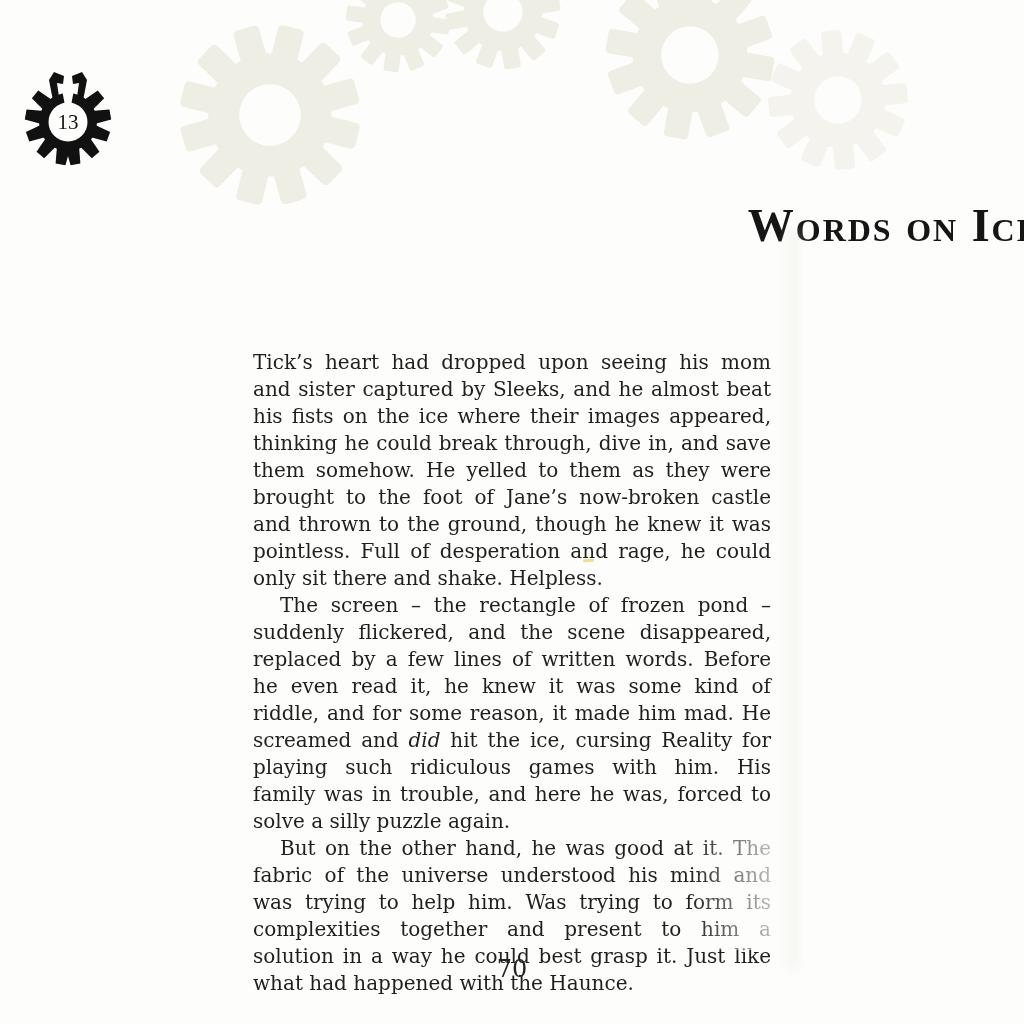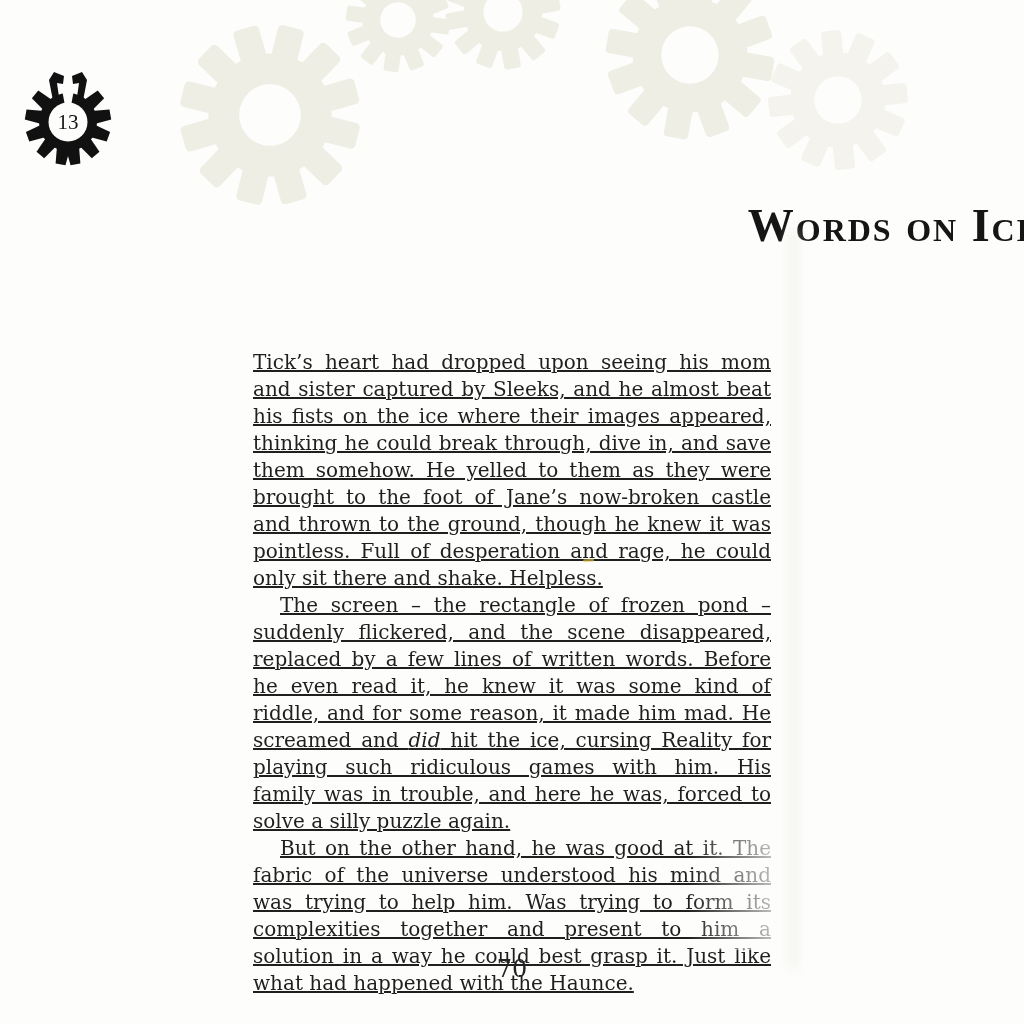--- a/index.html
+++ b/index.html
@@ -59,21 +59,21 @@
   .body-text {
     position: absolute;
     top: 349px;
     left: 253px;
     width: 518px;
     font-size: 20px;
     line-height: 27px;
     text-align: justify;
     color: #1f1f1f;
   }
-  .body-text p { margin: 0; text-decoration: underline; }
+  .body-text p { margin: 0; }
   .body-text p.indent { text-indent: 27px; }
   .body-text em { font-style: italic; margin-top: 28px; }
   
   .scan-artifact-yellow {
     position: absolute;
     left: 583px;
     top: 559px;
     width: 11px;
     height: 3px;
     background: #e8c84a;

